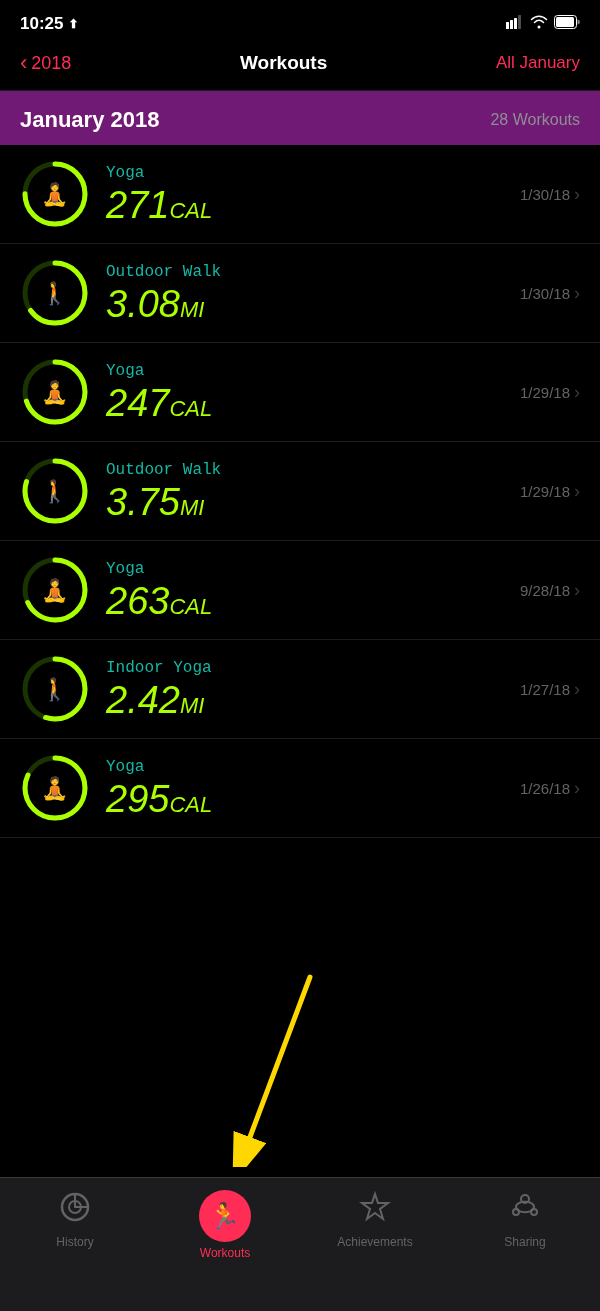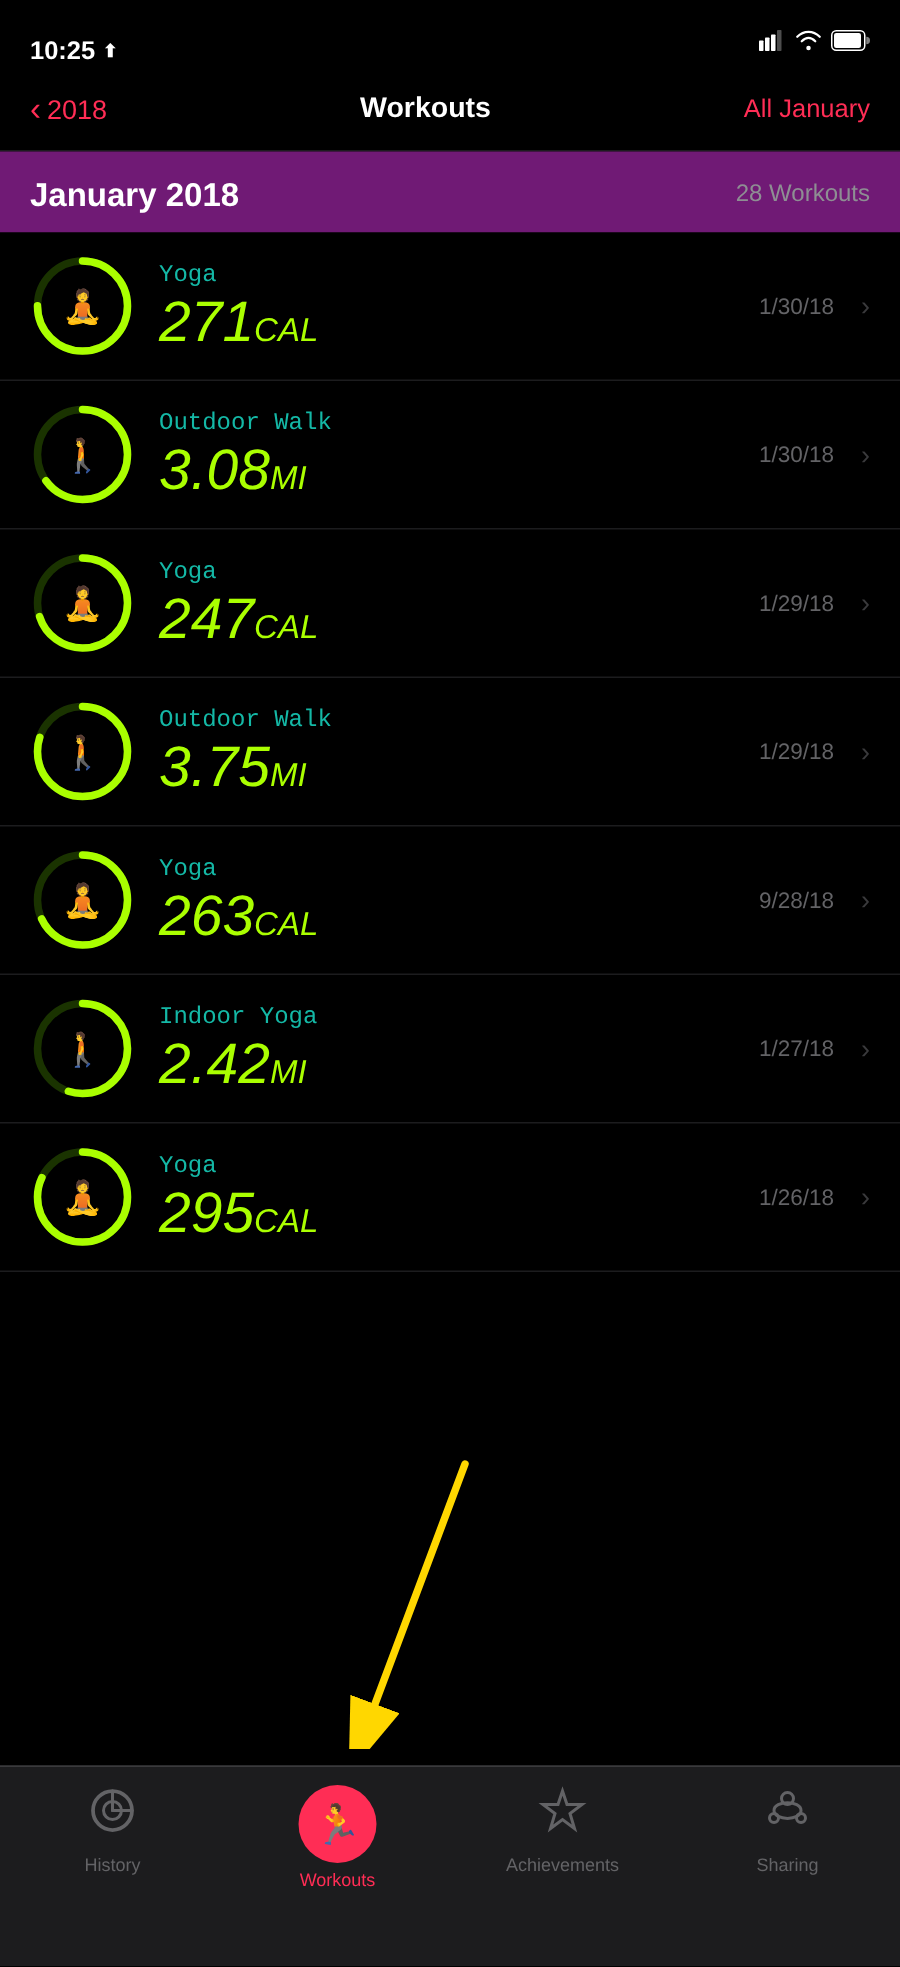--- a/index.html
+++ b/index.html
@@ -21,21 +21,20 @@
       padding: 14px 20px 8px 20px;
       background: #000;
     }
     .status-time {
       font-size: 17px;
       font-weight: 600;
       color: #fff;
       display: flex;
       align-items: center;
       gap: 5px;
-      margin-top: 10px;
     }
     .status-icons {
       display: flex;
       align-items: center;
       gap: 6px;
     }
 
     
     .nav-bar {
       display: flex;
@@ -129,21 +128,21 @@
       line-height: 1;
       font-style: italic;
     }
     .workout-value .unit {
       font-size: 22px;
       font-weight: 400;
     }
     .workout-meta {
       display: flex;
       align-items: center;
-      gap: 18px;
+      gap: 4px;
       color: #636366;
       font-size: 15px;
       justify-content: center;
     }
     .chevron-right {
       color: #3a3a3c;
       font-size: 18px;
     }
 
     

